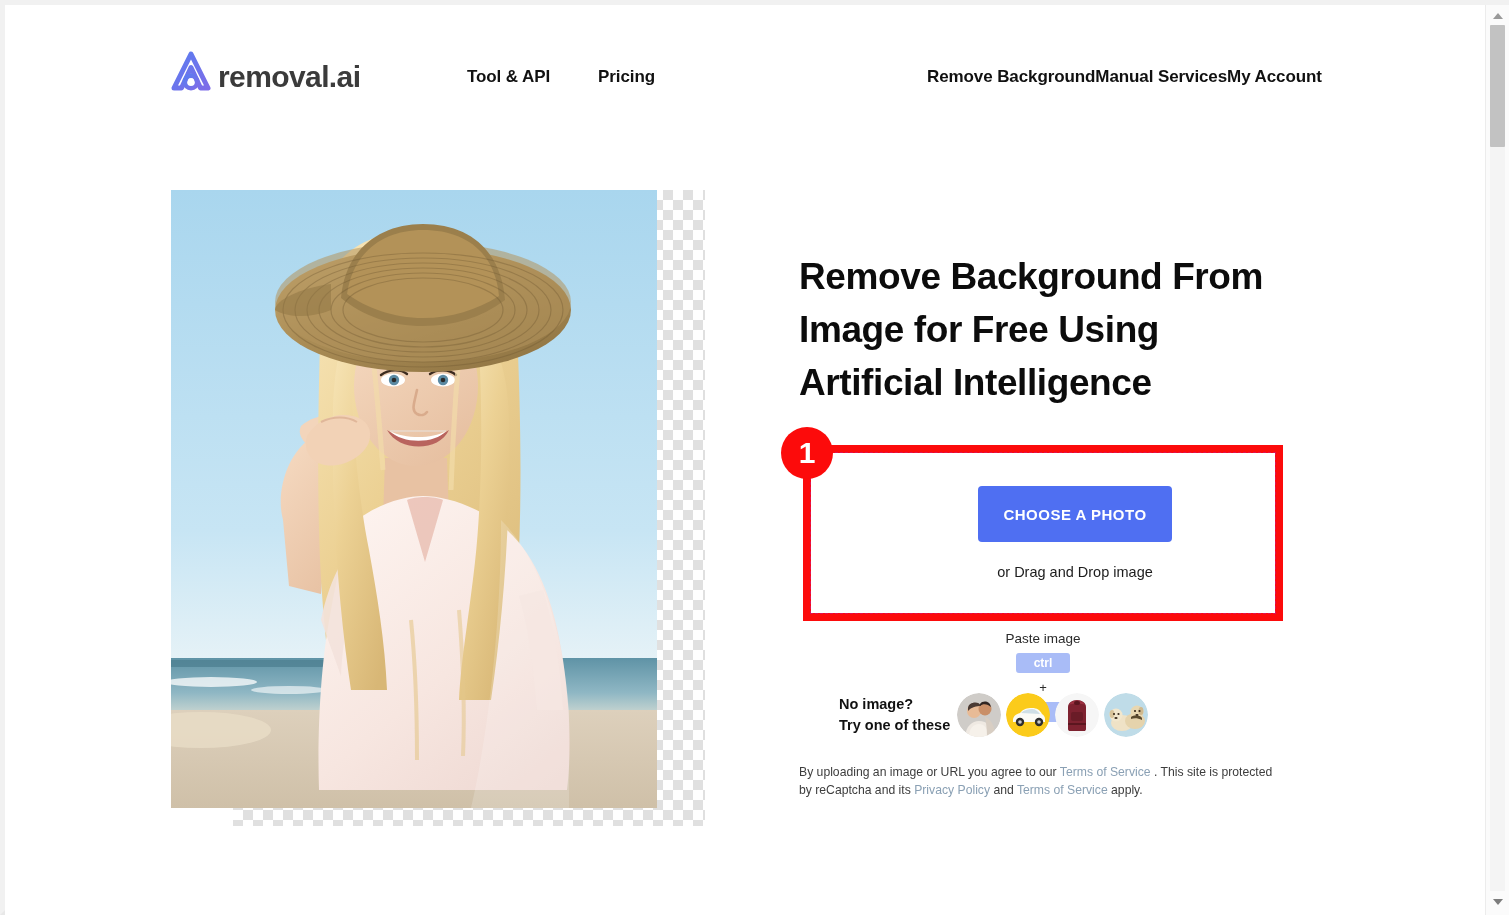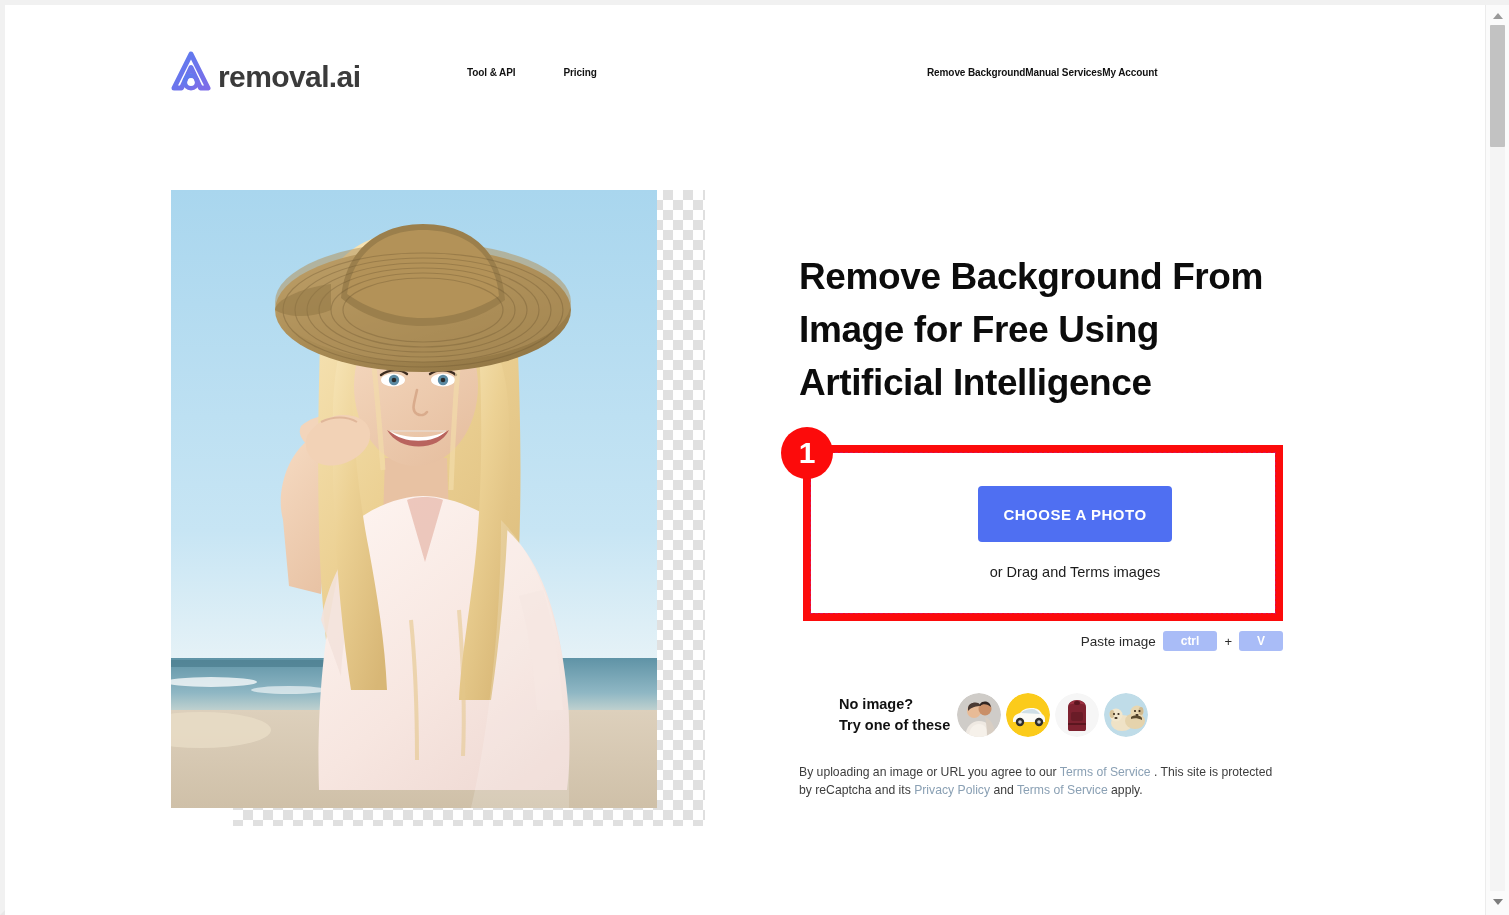--- a/index.html
+++ b/index.html
@@ -107,21 +107,21 @@
     display: flex;
     gap: 48px;
   }
   .nav-right {
     position: absolute;
     left: 922px;
     top: 62px;
     display: flex;
   }
   .nav-link {
-    font-size: 10px;
+    font-size: 17px;
     font-weight: 700;
     color: #111111;
     text-decoration: none;
     white-space: nowrap;
     letter-spacing: -0.1px;
   }
 
   
   .showcase {
     position: absolute;
@@ -238,24 +238,25 @@
   }
 
   
   .paste-row {
     position: absolute;
     left: 798px;
     top: 626px;
     width: 480px;
     display: flex;
     align-items: center;
-    justify-content: flex-end;
+    justify-content: center;
     gap: 7px;
     font-size: 13.5px;
     color: #2b2b2b;
+    flex-direction: column;
   }
   .kbd {
     display: inline-flex;
     align-items: center;
     justify-content: center;
     min-width: 28px;
     height: 20px;
     padding: 0 18px;
     background: #a9bcf7;
     color: #ffffff;
@@ -462,21 +463,21 @@
         </svg>
       </div>
     </div>
 
     <section class="hero">
       <h1 class="hero-title">Remove Background From Image for Free Using Artificial Intelligence</h1>
     </section>
 
     <div class="upload-zone">
       <button class="choose-btn">CHOOSE A PHOTO</button>
-      <div class="drag-text">or Drag and Terms images</div>
+      <div class="drag-text">or Drag and Drop image</div>
     </div>
 
     <div class="annot-box"></div>
     <div class="annot-badge">1</div>
 
     <div class="paste-row">
       <span>Paste image</span>
       <span class="kbd">ctrl</span>
       <span class="plus">+</span>
       <span class="kbd">V</span>

